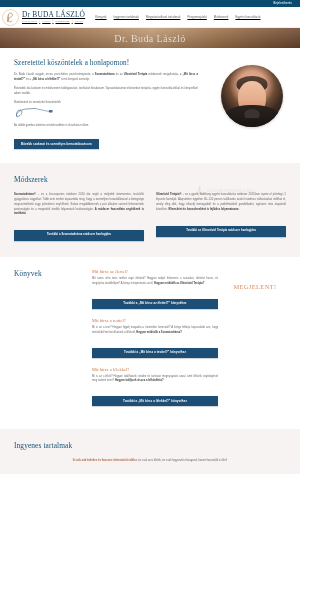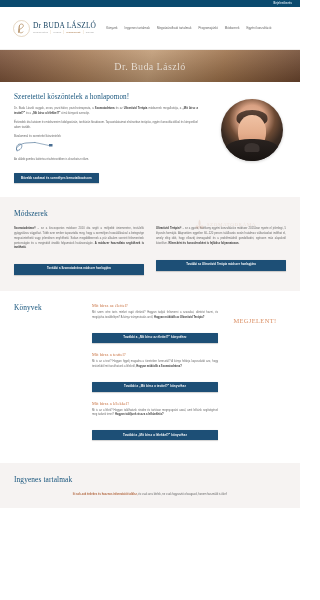--- a/index.html
+++ b/index.html
@@ -17,23 +17,24 @@
     display: flex; align-items: center; justify-content: flex-end;
     padding-right: 8px;
   }
   .topbar-link {
     color: #cfe2ee; font-size: 2.6px; letter-spacing: .1px;
     text-decoration: none; font-weight: 700;
   }
 
   
   .header {
-    height: 43px; background: #ffffff;
-    display: flex; align-items: center; padding: 0 13px;
+    height: 21px; background: #ffffff;
+    display: flex; align-items: center; padding: 0 2px;
     border-bottom: 1px solid #f0eeec;
+    text-decoration: underline;
   }
   .brand { display: flex; align-items: center; gap: 3px; flex: 0 0 auto; }
   .monogram {
     width: 17px; height: 17px; position: relative; flex: 0 0 auto;
   }
   .monogram svg { display: block; }
   .brand-text { display: flex; flex-direction: column; justify-content: center; }
   .brand-name {
     font-family: "Liberation Serif", serif;
     font-size: 7.4px; letter-spacing: .2px; color: #123f5e;
@@ -48,21 +49,21 @@
   .brand-sub .hl { color: #b1855a; font-weight: 700; }
 
   .nav { display: flex; align-items: center; gap: 7px; margin-left: 10px; }
   .nav-item {
     font-size: 2.9px; color: #5d5d5d; white-space: nowrap;
     letter-spacing: .05px; cursor: pointer;
   }
 
   
   .hero-banner {
-    height: 32px;
+    height: 20px;
     background: linear-gradient(100deg,#7a5138 0%,#a57a55 28%,#c09a74 50%,#9c7049 74%,#6d472f 100%);
     display: flex; align-items: center; justify-content: center;
     position: relative; overflow: hidden;
   }
   .hero-banner::after {
     content: ""; position: absolute; inset: 0;
     background: linear-gradient(180deg,rgba(255,255,255,.12),rgba(0,0,0,.18));
   }
   .hero-title {
     font-family: "Liberation Serif", serif;

